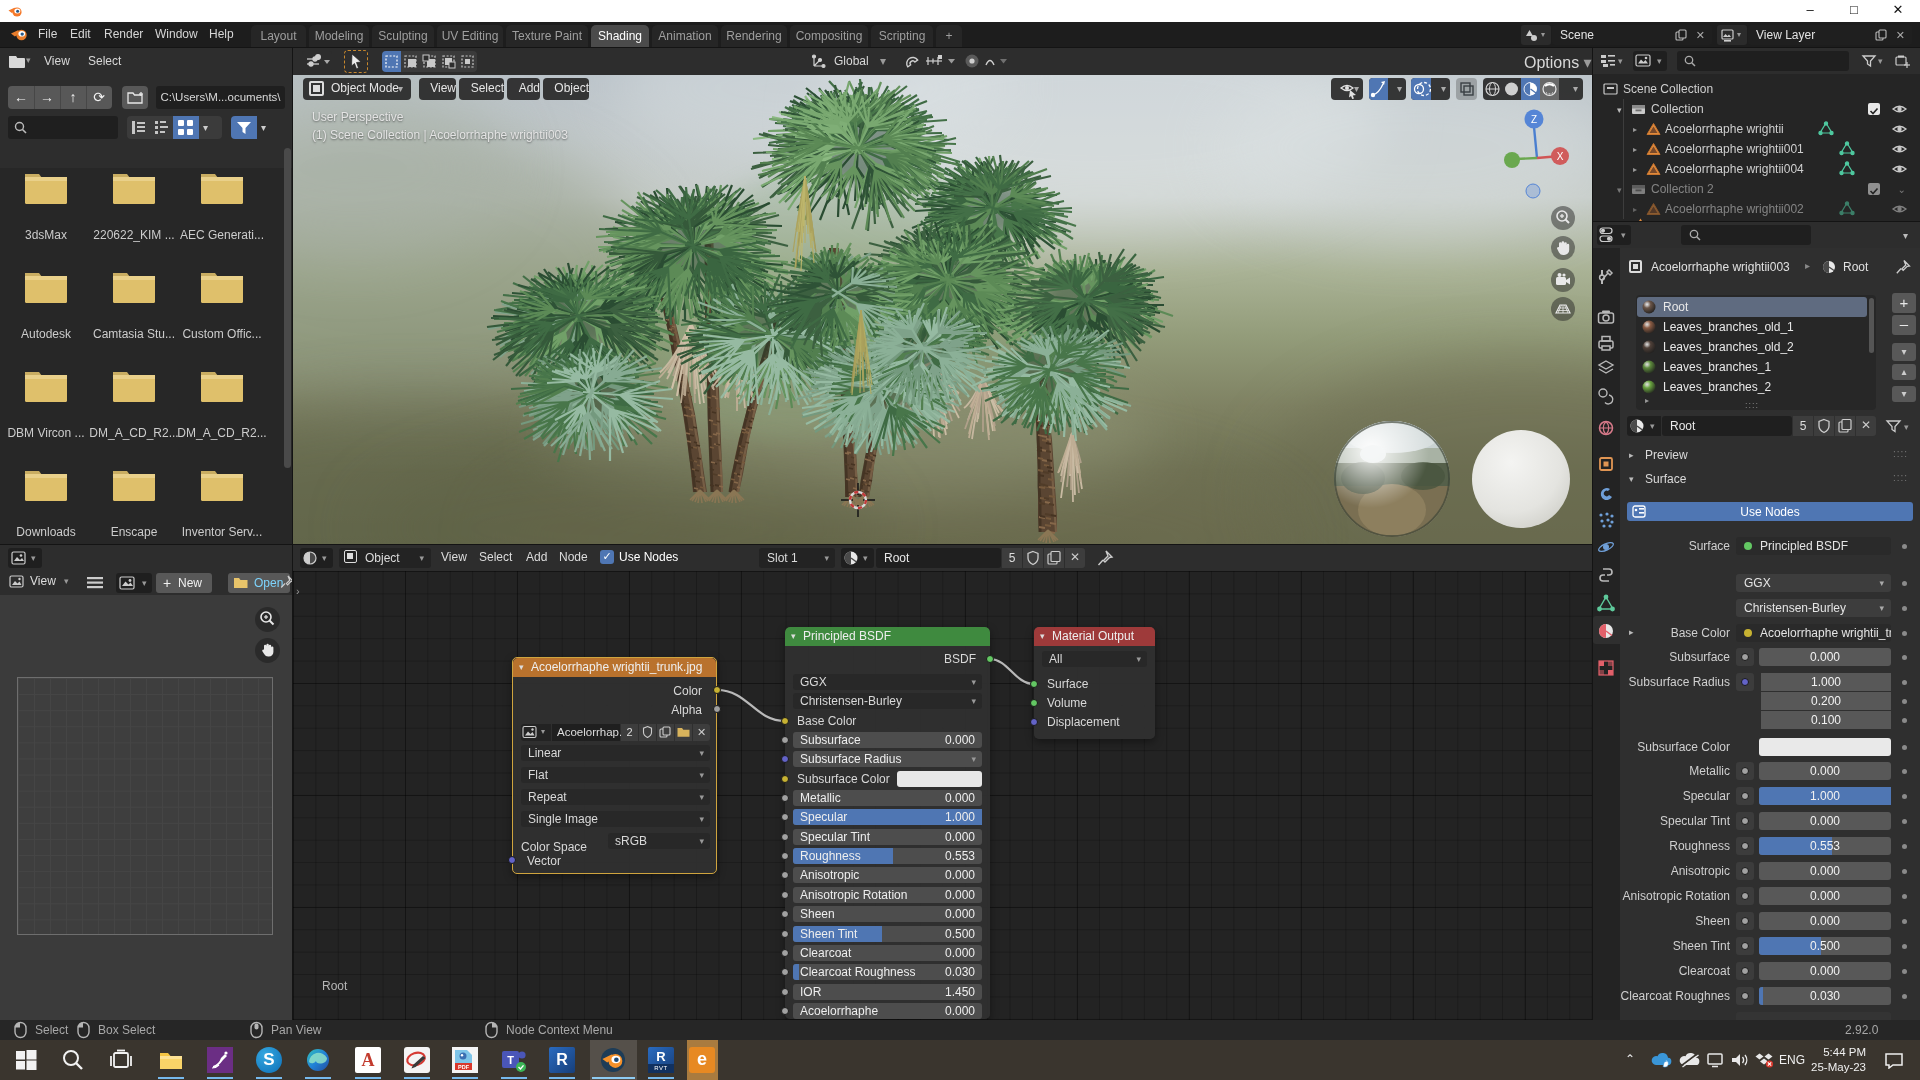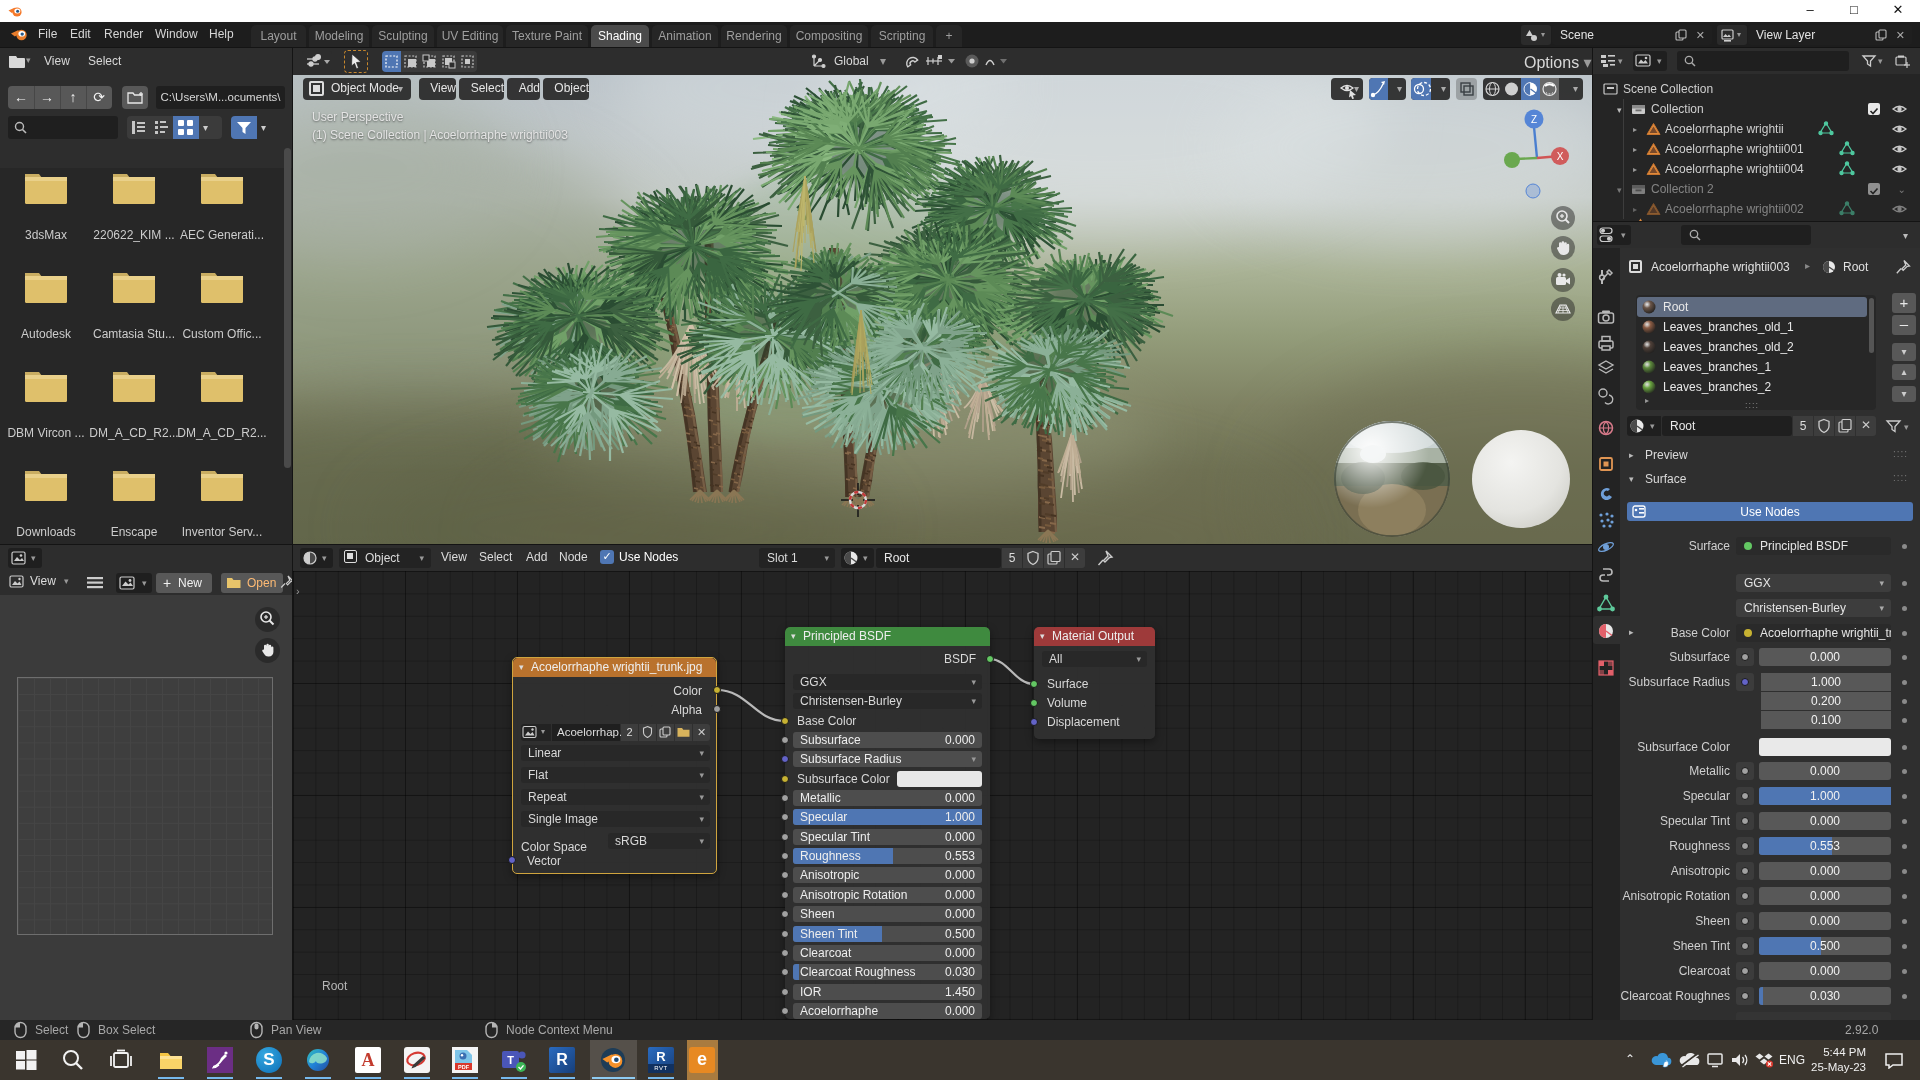--- a/index.html
+++ b/index.html
@@ -286,21 +286,21 @@
       </svg>
       <div class="abs" style="left:116px;top:28px;width:36px;height:20px;background:#1f1f1f;border-radius:3px"><svg width="24" height="20" viewBox="0 0 24 20">
           <rect x="4" y="4" width="14" height="12" rx="1.5" fill="none" stroke="#ccc" stroke-width="1.2"></rect>
           <path d="M6 13 l3.5 -4.5 l3 3 l2 -2 l2.5 3.5 Z" fill="#ccc"></path>
           <circle cx="14" cy="7.5" r="1.4" fill="#ccc"></circle>
         </svg><span class="abs" style="left:26px;top:5px;color:#999;font-size:9px">▾</span></div>
       <div class="abs btn" style="left:156px;top:28px;width:56px;height:20px;color:#f0f0f0;font-size:12px;line-height:20px">
         <span style="position:absolute;left:7px;font-size:14px">+</span>
         <span style="position:absolute;left:22px">New</span>
       </div>
-      <div class="abs btn" style="left:221px;top:28px;width:62px;height:20px;color:#fdba74;font-size:12px;line-height:20px">
+      <div class="abs btn" style="left:228px;top:28px;width:62px;height:20px;color:#7dd3fc;font-size:12px;line-height:20px">
         <svg class="abs" style="left:5px;top:3px" width="16" height="14" viewBox="0 0 16 14">
           <path d="M1 2 h5 l1.5 2 h7 v8 h-13.5 Z" fill="#e8c46a"></path>
         </svg>
         <span style="position:absolute;left:26px">Open</span>
       </div>
       <svg class="abs" style="left:280px;top:30px" width="14" height="14" viewBox="0 0 14 14">
         <path d="M8 1 l5 5 -2 0.4 -3.4 3.4 -1.2 -1.2 3.4 -3.4 Z M5 8.5 l-3.8 4" stroke="#ccc" stroke-width="1.2" fill="none"></path>
       </svg>
       <div class="abs" style="left:17px;top:132px;width:256px;height:258px;border:1px solid #6e6e6e;background-image:linear-gradient(#454545 1px,transparent 1px),linear-gradient(90deg,#454545 1px,transparent 1px);background-size:16px 16.1px;background-color:#3e3e3e"></div>
       <div class="abs" style="left:255px;top:62px;width:25px;height:25px;border-radius:50%;background:rgba(30,30,30,.55)"><svg width="25" height="25" viewBox="0 0 25 25">

